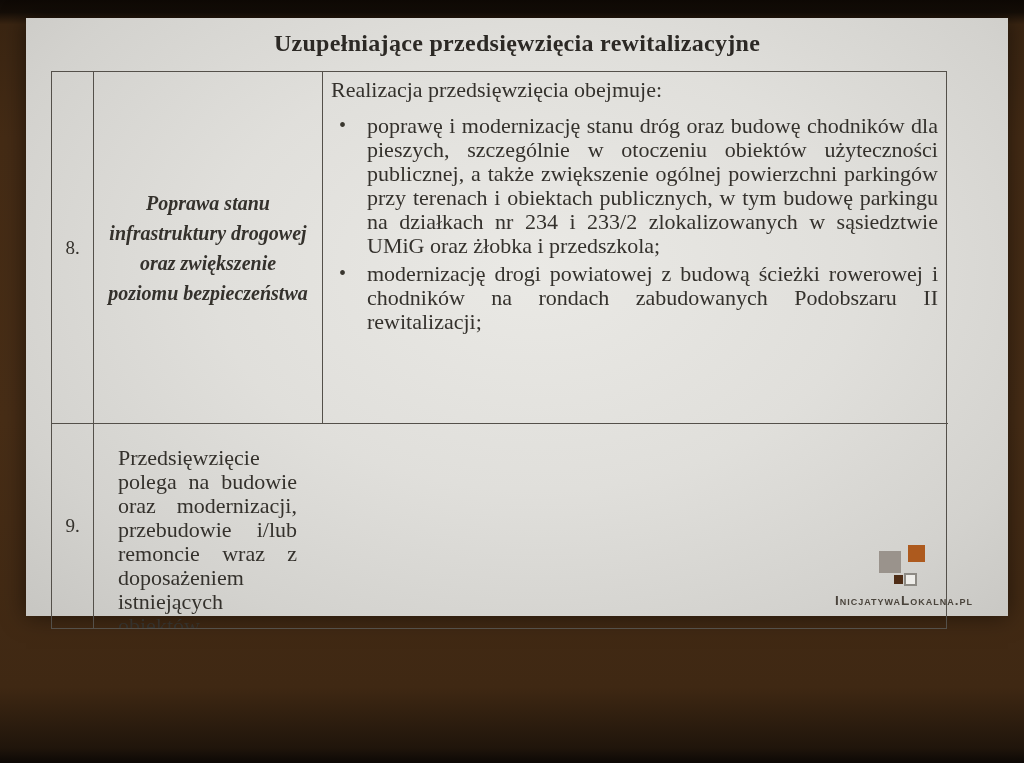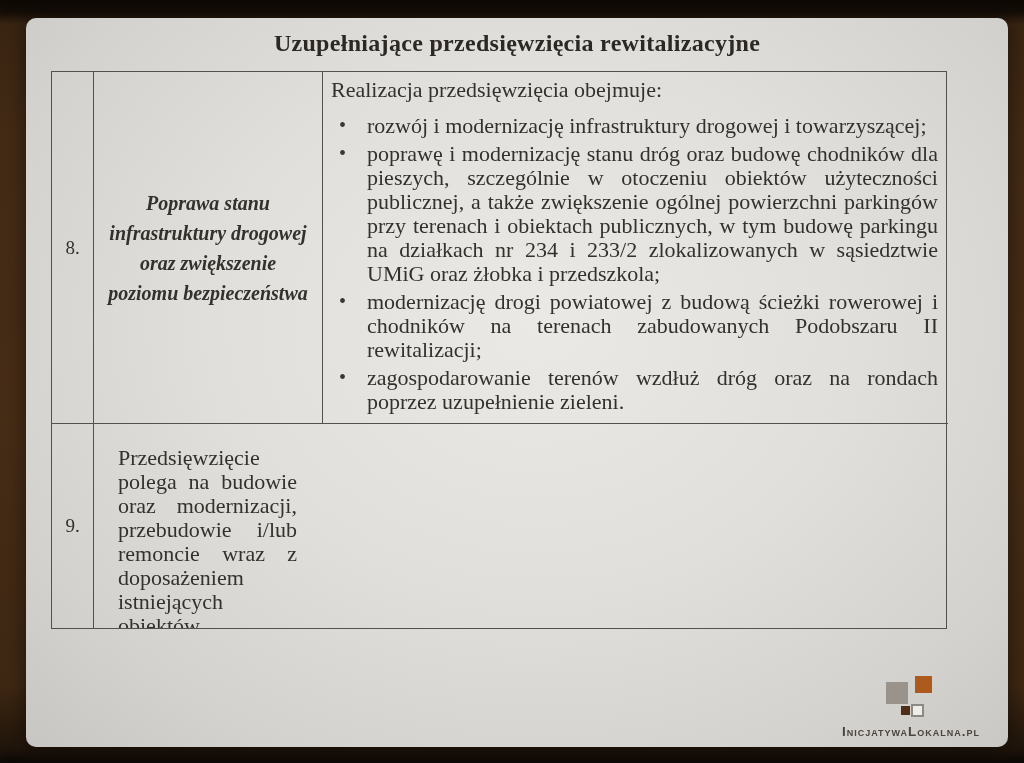--- a/index.html
+++ b/index.html
@@ -9,25 +9,24 @@
     font-family:"Liberation Serif","DejaVu Serif",serif;
   }
   .photo{
     position:relative;width:1024px;height:763px;
     background:linear-gradient(180deg,
       #0e0905 0%, #140d07 1.6%, #3a2512 3.2%,
       #442b15 18%, #472d16 55%, #3f2813 90%,
       #20150b 98%, #0c0805 100%);
   }
   .slide{
-    position:absolute;left:26px;top:18px;width:982px;height:729px;
+    position:absolute;left:26px;top:18px;width:982px;height:598px;
     background:radial-gradient(ellipse at 52% 42%, #eae9e5 0%, #e0dfdb 45%, #d3d2ce 78%, #c7c6c2 100%);
     box-shadow:0 0 22px rgba(0,0,0,.5);
     color:#34312c;
-    border-radius:10px;
   }
   .slide-title{
     margin:0;padding-top:12px;text-align:center;
     font-size:24px;font-weight:bold;letter-spacing:.3px;color:#2c2925;
   }
   
   .rev-table{
     position:absolute;left:25px;top:53px;width:896px;
     display:grid;
     grid-template-columns:42px 229px 625px;
@@ -47,21 +46,21 @@
   .intro{margin:0 0 12px 0;text-align:left;}
   ul.bullets{margin:0;padding:0;list-style:none;}
   ul.bullets li{
     position:relative;padding-left:36px;margin:0 0 4px 0;text-align:justify;
   }
   ul.bullets li::before{
     content:"\2022";position:absolute;left:8px;top:-1px;font-size:20px;color:#3a372f;
   }
   .cell-desc p.body-par{margin:16px;text-align:justify;}
   
-  .logo{position:absolute;right:28px;bottom:8px;width:170px;text-align:right;}
+  .logo{position:absolute;right:35px;bottom:8px;width:170px;text-align:right;}
   .logo-squares{position:relative;height:44px;margin-right:45px;}
   .logo-squares .sq{position:absolute;box-sizing:border-box;}
   .sq-orange{right:3px;top:0;width:17px;height:17px;}
   .sq-gray{right:27px;top:6px;width:22px;height:22px;}
   .sq-brown{right:25px;top:30px;width:9px;height:9px;}
   .sq-white{right:11px;top:28px;width:13px;height:13px;border:2px solid #8d8a84;}
   .logo-text{
     display:block;margin-top:4px;
     font-family:"Liberation Sans","DejaVu Sans",sans-serif;
     font-variant:small-caps;font-weight:600;font-size:13.5px;
@@ -81,24 +80,22 @@
 
       <div class="cell cell-number">
         <span>8.</span>
       </div>
       <div class="cell cell-name">
         <span>Poprawa stanu infrastruktury drogowej oraz zwiększenie poziomu bezpieczeństwa</span>
       </div>
       <div class="cell cell-desc last-col">
         <p class="intro">Realizacja przedsięwzięcia obejmuje:</p>
         <ul class="bullets">
-          <li>rozwój i modernizację infrastruktury drogowej i towarzyszącej;</li>
           <li>poprawę i modernizację stanu dróg oraz budowę chodników dla pieszych, szczególnie w otoczeniu obiektów użyteczności publicznej, a także zwiększenie ogólnej powierzchni parkingów przy terenach i obiektach publicznych, w tym budowę parkingu na działkach nr 234 i 233/2 zlokalizowanych w sąsiedztwie UMiG oraz żłobka i przedszkola;</li>
-          <li>modernizację drogi powiatowej z budową ścieżki rowerowej i chodników na terenach zabudowanych Podobszaru II rewitalizacji;</li>
-          <li>zagospodarowanie terenów wzdłuż dróg oraz na rondach poprzez uzupełnienie zieleni.</li>
+          <li>modernizację drogi powiatowej z budową ścieżki rowerowej i chodników na rondach zabudowanych Podobszaru II rewitalizacji;</li>
         </ul>
       </div>
 
       <div class="cell cell-number last-row">
         <span>9.</span>
       </div>
       <div class="cell cell-desc last-col last-row">
         <p class="body-par">Przedsięwzięcie polega na budowie oraz modernizacji, przebudowie i/lub remoncie wraz z doposażeniem istniejących obiektów sportowych i rekreacyjnych na rzecz różnych grup interesariuszy rewitalizacji (w tym dostosowanie do potrzeb sportu osób niepełnosprawnych). Zakres dotyczy: sal sportowych (sal gimnastycznych, siłowni), boisk sportowych oraz terenowych urządzeń sportowych, kompleksów lub urządzeń lekkoatletycznych, kortów tenisowych, skate-parku, pływalni miejskiej itp. oraz zaplecza szatniowo-sanitarnego dla ww. obiektów.</p>
       </div>
 

